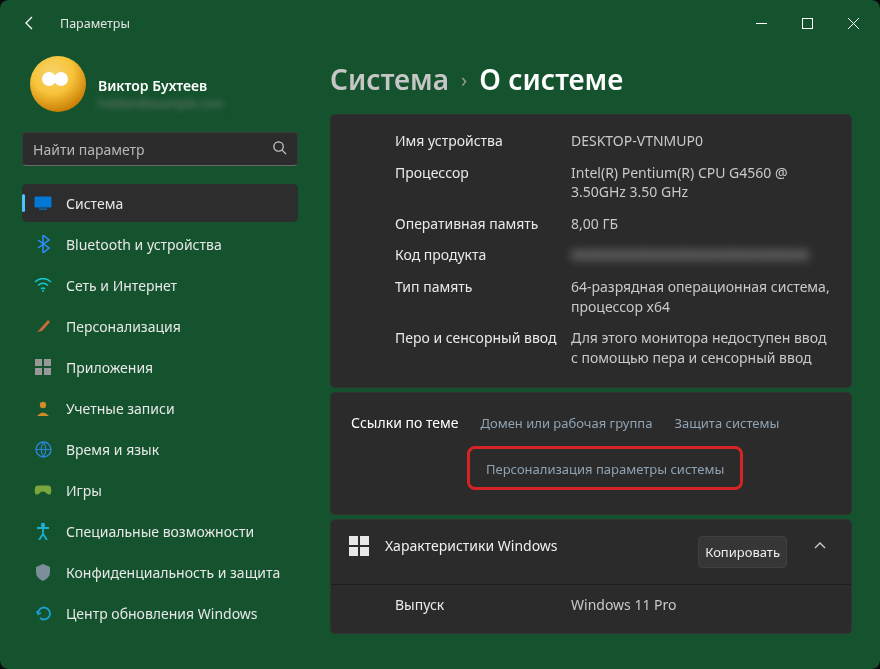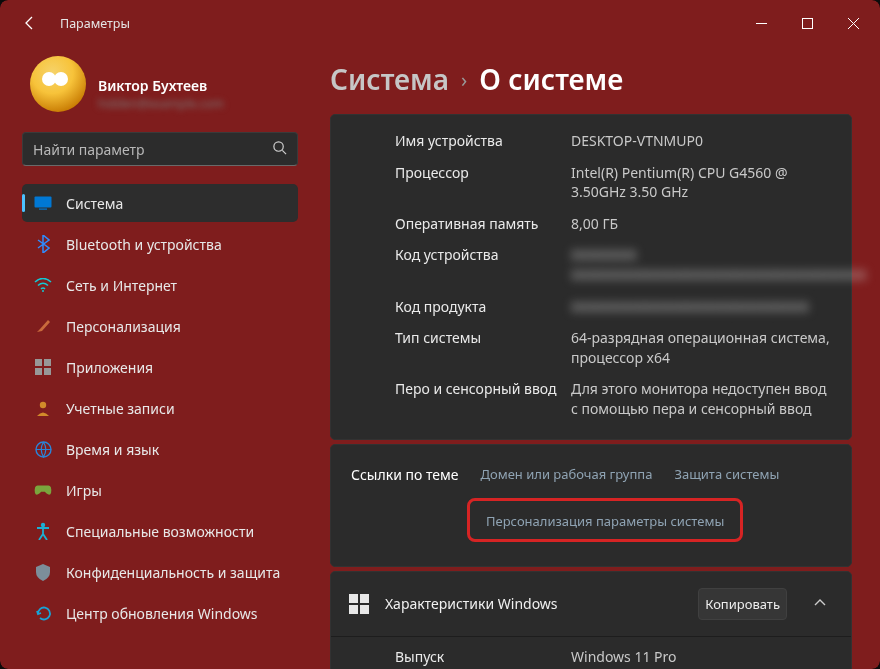--- a/index.html
+++ b/index.html
@@ -1,17 +1,17 @@
 <!DOCTYPE html>
 <html><head>
 <meta charset="utf-8">
 <style>
   * { box-sizing: border-box; margin: 0; padding: 0; font-family: "Segoe UI", system-ui, sans-serif; }
   body { background: #0b0b0b; width: 880px; height: 669px; overflow: hidden; border-radius: 8px; }
-  .window { width: 880px; height: 669px; background: #7f1d1d; color: #fff; border-radius: 8px; position: relative; display: flex; flex-direction: column; }
+  .window { width: 880px; height: 669px; background: #14532d; color: #fff; border-radius: 8px; position: relative; display: flex; flex-direction: column; }
 
   .titlebar { height: 46px; display: flex; align-items: center; padding: 0 4px 0 16px; }
   .titlebar .back { width: 28px; height: 28px; display: flex; align-items: center; justify-content: center; color: #fff; cursor: pointer; }
   .titlebar .title { margin-left: 16px; font-size: 12.5px; color: #e5e5e5; }
   .titlebar .spacer { flex: 1; }
   .titlebar .winbtn { width: 46px; height: 38px; display: flex; align-items: center; justify-content: center; cursor: pointer; }
   .titlebar .winbtn svg { width: 11px; height: 11px; }
 
   .body { flex: 1; display: flex; overflow: hidden; }
 
@@ -45,21 +45,21 @@
   .spec-row .k { width: 176px; flex-shrink: 0; color: #eaeaea; }
   .spec-row .v { color: #c9c9c9; flex: 1; }
   .blurred { filter: blur(5px); user-select:none; color:#888; }
 
   .links { padding: 20px 20px 24px 20px; }
   .links-row { display:flex; flex-wrap:wrap; align-items:center; gap: 22px; }
   .links .heading { font-size: 14px; font-weight: 400; color: #fff; }
   .links .lnk { font-size: 13px; color: #8fa3b3; cursor: pointer; }
   .highlight-box { display:inline-block; margin-top: 14px; margin-left: 116px; border: 3px solid #d62424; border-radius: 8px; padding: 8px 16px; }
 
-  .winspec-header { display:flex; align-items:center; padding: 16px 14px 16px 18px; gap: 16px; }
+  .winspec-header { display:flex; padding: 16px 14px 16px 18px; gap: 16px; }
   .winspec-header .wlogo { width: 20px; height: 20px; display:grid; grid-template-columns:1fr 1fr; grid-template-rows:1fr 1fr; gap:2px; }
   .winspec-header .wlogo span { background:#e8e8e8; }
   .winspec-header .wtitle { flex:1; font-size: 14px; color:#f0f0f0; }
   .copy-btn { background:#363636; border:1px solid #404040; border-radius:4px; height:32px; padding:0 6px; color:#eee; font-size:13px; cursor:pointer; }
   .chev { width:34px; text-align:center; color:#ccc; cursor:pointer; }
 
   .winspec-body { padding: 4px 20px 12px 64px; border-top: 1px solid #1d1d1d; }
 
   
   .main::-webkit-scrollbar, .nav::-webkit-scrollbar { width: 4px; }
@@ -231,29 +231,25 @@
           </div>
           <div class="spec-row">
             <div class="k">Процессор</div>
             <div class="v">Intel(R) Pentium(R) CPU G4560 @ 3.50GHz   3.50 GHz</div>
           </div>
           <div class="spec-row">
             <div class="k">Оперативная память</div>
             <div class="v">8,00 ГБ</div>
           </div>
           <div class="spec-row">
-            <div class="k">Код устройства</div>
-            <div class="v blurred">XXXXXXXX XXXXXXXXXXXXXXXXXXXXXXXXXXXXXXXXXXXX</div>
-          </div>
-          <div class="spec-row">
             <div class="k">Код продукта</div>
             <div class="v blurred">XXXXXXXXXXXXXXXXXXXXXXXXXXXXX</div>
           </div>
           <div class="spec-row">
-            <div class="k">Тип системы</div>
+            <div class="k">Тип память</div>
             <div class="v">64-разрядная операционная система, процессор x64</div>
           </div>
           <div class="spec-row">
             <div class="k">Перо и сенсорный ввод</div>
             <div class="v">Для этого монитора недоступен ввод с помощью пера и сенсорный ввод</div>
           </div>
         </div>
       </div>
 
       <div class="card links">

